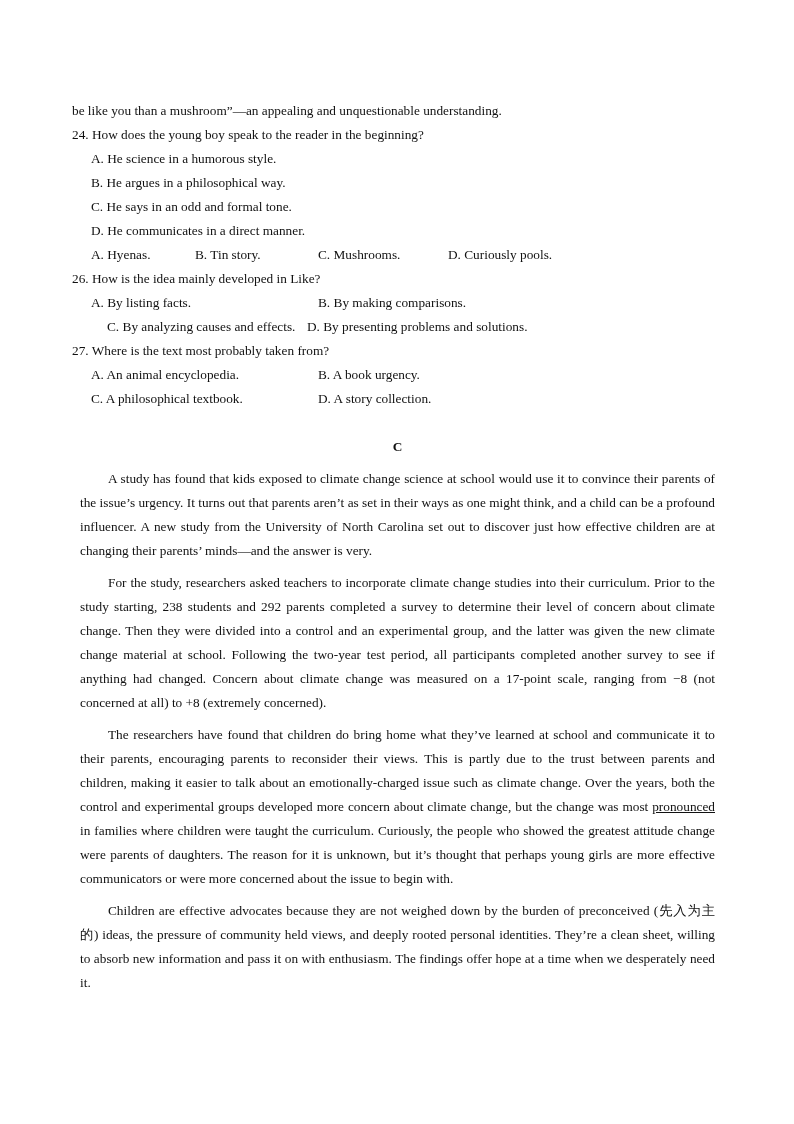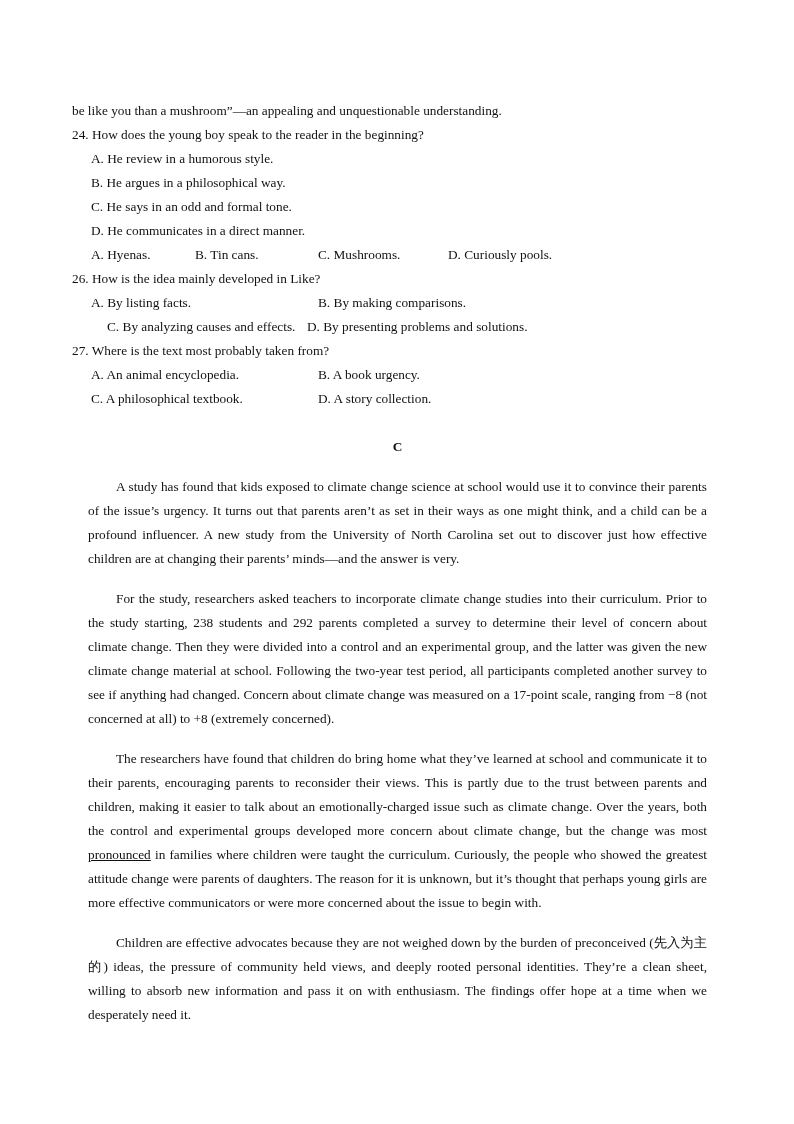--- a/index.html
+++ b/index.html
@@ -7,42 +7,42 @@
     width: 794px; height: 1124px; position: relative; overflow: hidden;
     font-family: "Liberation Serif", "DejaVu Serif", serif;
     font-size: 13.3px; color: #111;
   }
   .page { position: absolute; left: 72px; top: 99px; width: 651px; }
   .line { height: 24px; line-height: 24px; white-space: nowrap; }
   .opt { padding-left: 19px; }
   .row { position: relative; height: 24px; line-height: 24px; white-space: nowrap; }
   .row span { position: absolute; top: 0; }
   .title-c { text-align: center; font-weight: bold; height: 24px; line-height: 24px; margin-top: 24px; }
-  .para { text-align: justify; text-align-last: left; line-height: 24px; text-indent: 28px; margin: 16px; }
+  .para { text-align: justify; text-align-last: left; line-height: 24px; text-indent: 28px; margin: 8px; }
   .u { text-decoration: underline; }
 </style>
 </head>
 <body>
 
 <div class="page">
 
   <div class="line">be like you than a mushroom”—an appealing and unquestionable understanding.</div>
 
   <div>
     <div class="line">24.  How does the young boy speak to the reader in the beginning?</div>
-    <div class="line opt">A. He review in a humorous style.</div>
+    <div class="line opt">A. He science in a humorous style.</div>
     <div class="line opt">B. He argues in a philosophical way.</div>
     <div class="line opt">C. He says in an odd and formal tone.</div>
     <div class="line opt">D. He communicates in a direct manner.</div>
   </div>
 
   <div>
     <div class="row">
       <span style="left:19px">A. Hyenas.</span>
-      <span style="left:123px">B. Tin cans.</span>
+      <span style="left:123px">B. Tin story.</span>
       <span style="left:246px">C. Mushrooms.</span>
       <span style="left:376px">D. Curiously pools.</span>
     </div>
   </div>
 
   <div>
     <div class="line">26. How is the idea mainly developed in Like?</div>
     <div class="row">
       <span style="left:19px">A. By listing facts.</span>
       <span style="left:246px">B. By making comparisons.</span>

